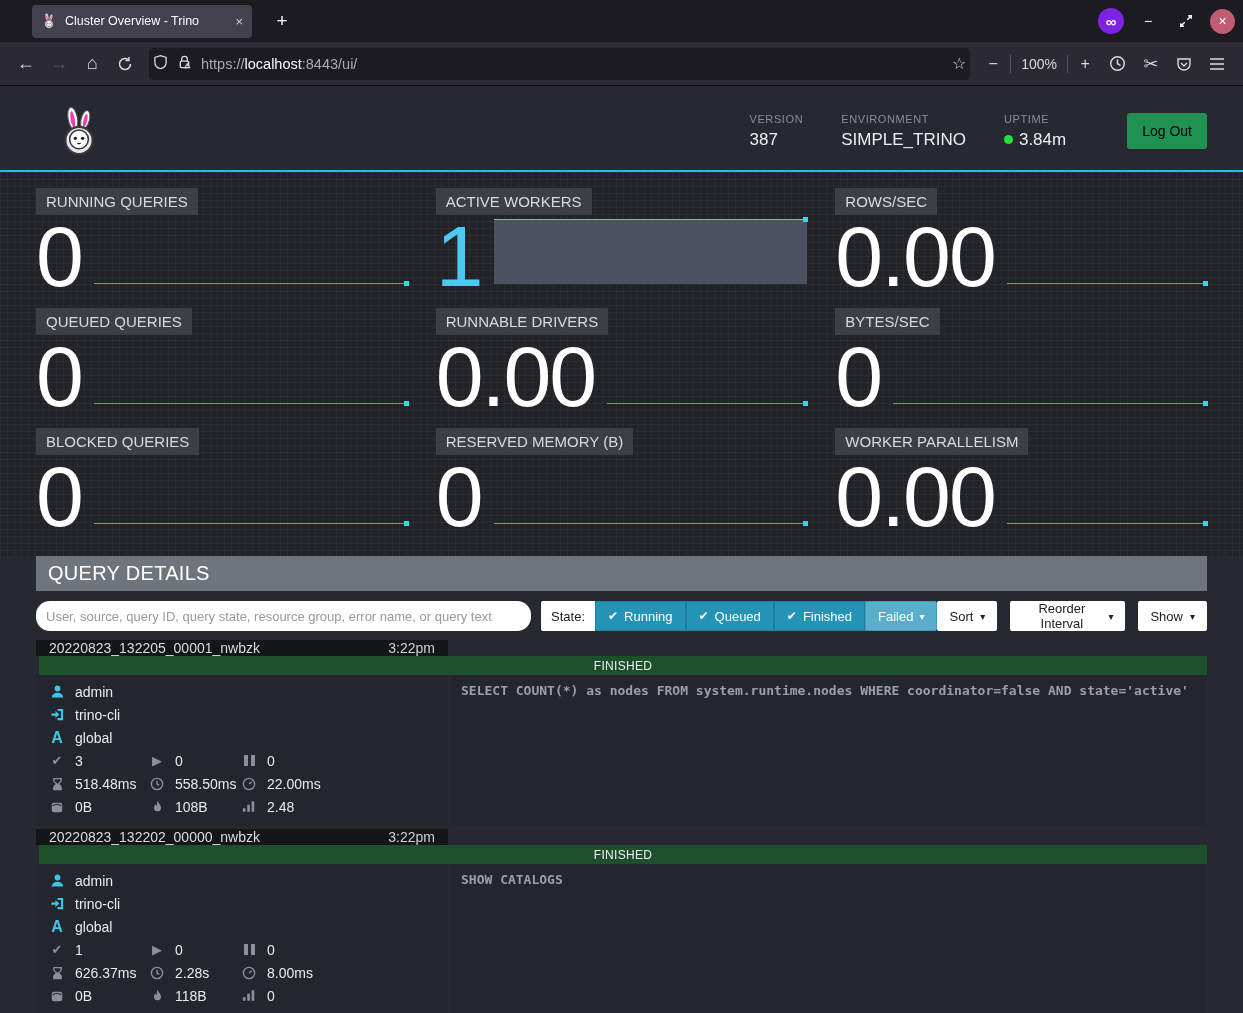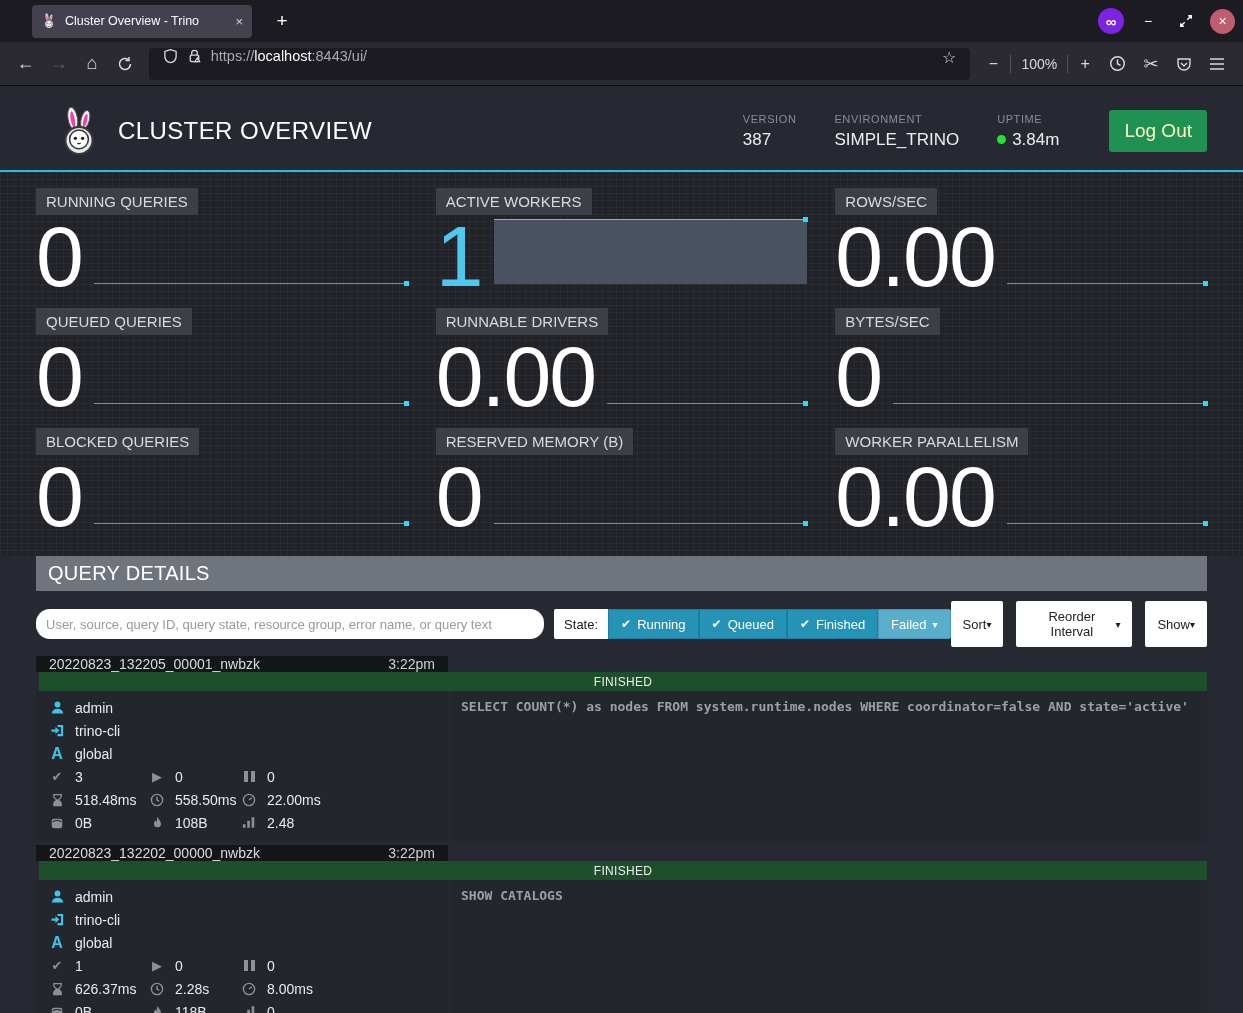--- a/index.html
+++ b/index.html
@@ -23,41 +23,41 @@
   .win-restore svg { display:block; }
   .win-close { width:25px; height:25px; border-radius:50%; background:#bf5b72; color:#fff;
                display:flex; align-items:center; justify-content:center; font-size:14px; }
 
   .toolbar { height:44px; background:#2b2a33; display:flex; align-items:center; padding:0 10px;
              gap:2px; border-bottom:1px solid #0d0d0f; }
   .tool-icon { width:34px; height:32px; display:flex; align-items:center; justify-content:center;
                color:#d8d8dd; font-size:18px; border-radius:4px; }
   .tool-icon.disabled { color:#5c5b66; }
   .urlbar { width:893px; height:32px; background:#1c1b22; border-radius:4px; display:flex;
-            gap:9px; padding:0 14px; margin:0 6px; }
+            align-items:center; gap:9px; padding:0 4px; margin:0 6px; }
   .url-text { font-size:14.5px; color:#a9a9b1; white-space:nowrap; }
   .url-host { color:#fbfbfe; }
   .url-star { margin-left:auto; color:#d8d8dd; font-size:16px; }
   .zoom-group { display:flex; align-items:center; color:#d8d8dd; font-size:14px; margin:0 2px; }
   .zoom-btn { width:26px; height:28px; display:flex; align-items:center; justify-content:center; font-size:16px; }
   .zoom-sep { width:1px; height:18px; background:#55545e; margin:0 4px; }
   .zoom-level { padding:0 6px; }
 
   
   .trino-header { height:86px; display:flex; align-items:center; padding:6px 36px 0 58px;
                   border-bottom:2px solid #2eb9e8; background:#262932; }
   .trino-logo svg { display:block; }
   .header-title { font-size:24px; color:#fff; margin-left:18px; letter-spacing:.4px; }
   .header-meta { margin-left:auto; display:flex; gap:38px; align-items:center; }
   .meta-item { display:flex; flex-direction:column; }
   .meta-label { font-size:11px; color:#878d96; letter-spacing:.6px; }
   .meta-value { font-size:17px; color:#eceef0; margin-top:5px; display:flex; align-items:center; }
   .uptime-dot { width:9px; height:9px; border-radius:50%; background:#25e035; margin-right:6px; }
-  .logout-btn { background:#1f9152; color:#fef9c3; border:none; border-radius:3px; font-size:19px;
-                padding:10px 15px; margin-left:12px; cursor:pointer; font-family:inherit; }
+  .logout-btn { background:#1f9152; color:#000000; border:none; border-radius:3px; font-size:14px;
+                padding:10px 15px; margin-left:23px; cursor:pointer; font-family:inherit; }
 
   
   .stats { background-color:#212329; padding:16px 36px 20px;
            background-image:linear-gradient(rgba(255,255,255,.035) 1px, transparent 1px),
                             linear-gradient(90deg, rgba(255,255,255,.035) 1px, transparent 1px);
            background-size:7px 7px; }
   .stats-grid { display:grid; grid-template-columns:repeat(3,1fr); column-gap:28px; row-gap:12px; }
   .tile { height:108px; display:flex; flex-direction:column; }
   .tile-chip { align-self:flex-start; background:#3c4046; color:#d9dadc; font-size:15px; padding:5px 10px; }
   .tile-main { flex:1; display:flex; align-items:stretch; }
@@ -78,22 +78,22 @@
                   font-size:13px; color:#333; font-family:inherit; }
   .search-input::placeholder { color:#999; }
   .state-group { display:flex; margin-left:10px; height:30px; }
   .state-label { background:#fff; color:#1a1a1a; font-size:13px; display:flex; align-items:center;
                  padding:0 10px; border-radius:2px 0 0 2px; }
   .state-btn { display:flex; align-items:center; gap:6px; background:#2593b5; border:1px solid #1e7e9d;
                color:#fff; font-size:13px; padding:0 12px; cursor:pointer; font-family:inherit; }
   .state-btn .chk { font-size:12px; }
   .state-btn.failed { background:#58aecb; border-color:#4898b8; border-radius:0 2px 2px 0; }
   .qd-actions { margin-left:auto; display:flex; gap:13px; }
-  .drop-btn { background:#fff; color:#222; height:46px; border:none; border-radius:2px; font-size:13px;
-              padding:0 12px; display:flex; align-items:center; cursor:pointer; font-family:inherit; }
+  .drop-btn { background:#fff; color:#222; height:30px; border:none; border-radius:2px; font-size:13px;
+              padding:0 12px; display:flex; align-items:center; gap:7px; cursor:pointer; font-family:inherit; }
   .caret { font-size:10px; }
 
   
   .query-card { margin-bottom:3px; }
   .qc-header { display:flex; height:35px;flex-direction:column; }
   .qc-left { width:412px; background:#14161a; display:flex; align-items:center;
              justify-content:space-between; padding:0 13px; }
   .qc-id { color:#d9dcdf; font-size:14px; text-decoration:none; }
   .qc-time { color:#cdd0d3; font-size:14px; }
   .qc-status { flex:1; margin-left:3px; background:#1d4f2b; display:flex; align-items:center;
@@ -207,21 +207,20 @@
       <ellipse cx="14" cy="13" rx="2" ry="8" fill="#f23fae" transform="rotate(-10 14 13)"></ellipse>
       <ellipse cx="26" cy="13" rx="4" ry="9" fill="#fff" stroke="#555" transform="rotate(14 26 13)"></ellipse>
       <ellipse cx="26" cy="14" rx="1.8" ry="6.5" fill="#f23fae" transform="rotate(14 26 14)"></ellipse>
       <circle cx="20" cy="33" r="13" fill="#e8e9ec" stroke="#3a3a3a" stroke-width="2"></circle>
       <circle cx="20" cy="32" r="9" fill="#fff" stroke="#3a3a3a" stroke-width="1.5"></circle>
       <circle cx="16.5" cy="31" r="1.6" fill="#222"></circle>
         <circle cx="23.5" cy="31" r="1.6" fill="#222"></circle>
       <path d="M18.5 35.5q1.5 1.4 3 0" fill="none" stroke="#222" stroke-width="1.2"></path>
     </svg>
   </span>
-  <span class="header-title">CLUSTER OVERVIEW</span>
   <div class="header-meta">
     <div class="meta-item">
       <span class="meta-label">VERSION</span>
       <span class="meta-value">387</span>
     </div>
     <div class="meta-item">
       <span class="meta-label">ENVIRONMENT</span>
       <span class="meta-value">SIMPLE_TRINO</span>
     </div>
     <div class="meta-item">

